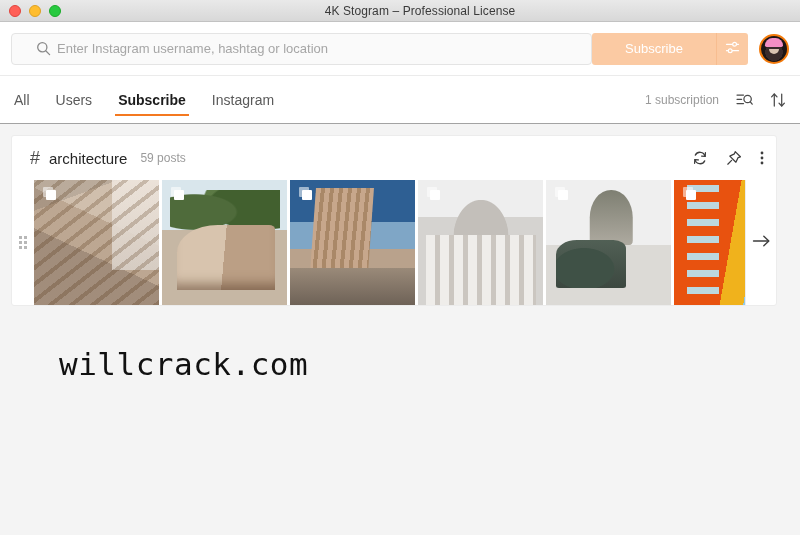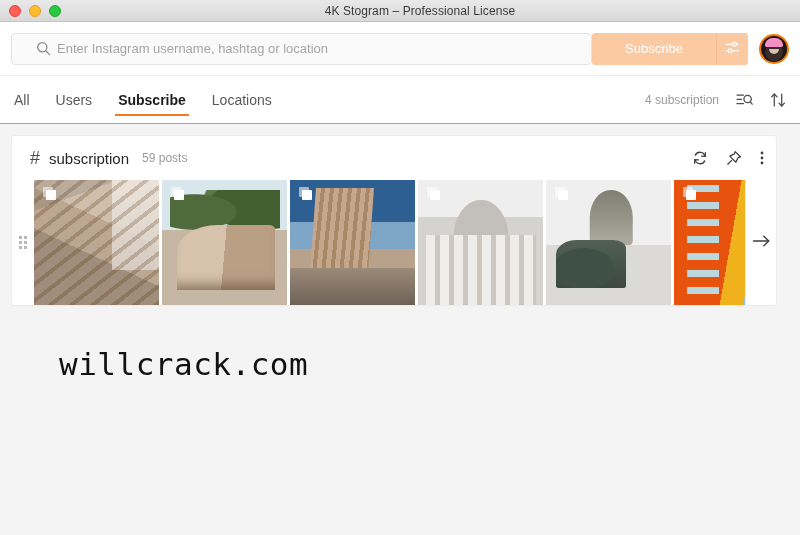--- a/index.html
+++ b/index.html
@@ -240,24 +240,24 @@
   </div>
 
   <div class="avatar"></div>
 </div>
 
 <div class="tabbar">
   <div class="tabs">
     <div class="tab">All</div>
     <div class="tab">Users</div>
     <div class="tab active">Subscribe</div>
-    <div class="tab">Locations</div>
+    <div class="tab">Instagram</div>
   </div>
   <div class="tabbar-right">
-    <span class="sub-count">4 subscription</span>
+    <span class="sub-count">1 subscription</span>
     <span class="icon-btn">
       <svg width="17" height="15" viewBox="0 0 17 15" fill="none" stroke="#4a4a4a" stroke-width="1.25">
         <line x1="1" y1="3" x2="7.5" y2="3" stroke-linecap="round"></line>
         <line x1="1" y1="7.3" x2="5.6" y2="7.3" stroke-linecap="round"></line>
         <line x1="1" y1="11.6" x2="7.5" y2="11.6" stroke-linecap="round"></line>
         <circle cx="11.6" cy="7" r="3.7"></circle>
         <line x1="14.3" y1="9.8" x2="16.2" y2="12.2" stroke-linecap="round"></line>
       </svg>
     </span>
     <span class="icon-btn">
@@ -269,21 +269,21 @@
       </svg>
     </span>
   </div>
 </div>
 
 <div class="content">
   <div class="card">
 
     <div class="card-head">
       <span class="hash-symbol">#</span>
-      <span class="hash-name">subscription</span>
+      <span class="hash-name">architecture</span>
       <span class="post-count">59 posts</span>
 
       <div class="card-head-actions">
         <span class="icon-btn">
           <svg width="16" height="16" viewBox="0 0 16 16" fill="none" stroke="#3d3d3d" stroke-width="1.25">
             <path d="M13 6.3A5.2 5.2 0 0 0 3.3 5.1" stroke-linecap="round"></path>
             <path d="M3 9.7A5.2 5.2 0 0 0 12.7 10.9" stroke-linecap="round"></path>
             <polyline points="13.4,2.7 13.2,6.4 9.6,6.1" stroke-linecap="round" stroke-linejoin="round"></polyline>
             <polyline points="2.6,13.3 2.8,9.6 6.4,9.9" stroke-linecap="round" stroke-linejoin="round"></polyline>
           </svg>

